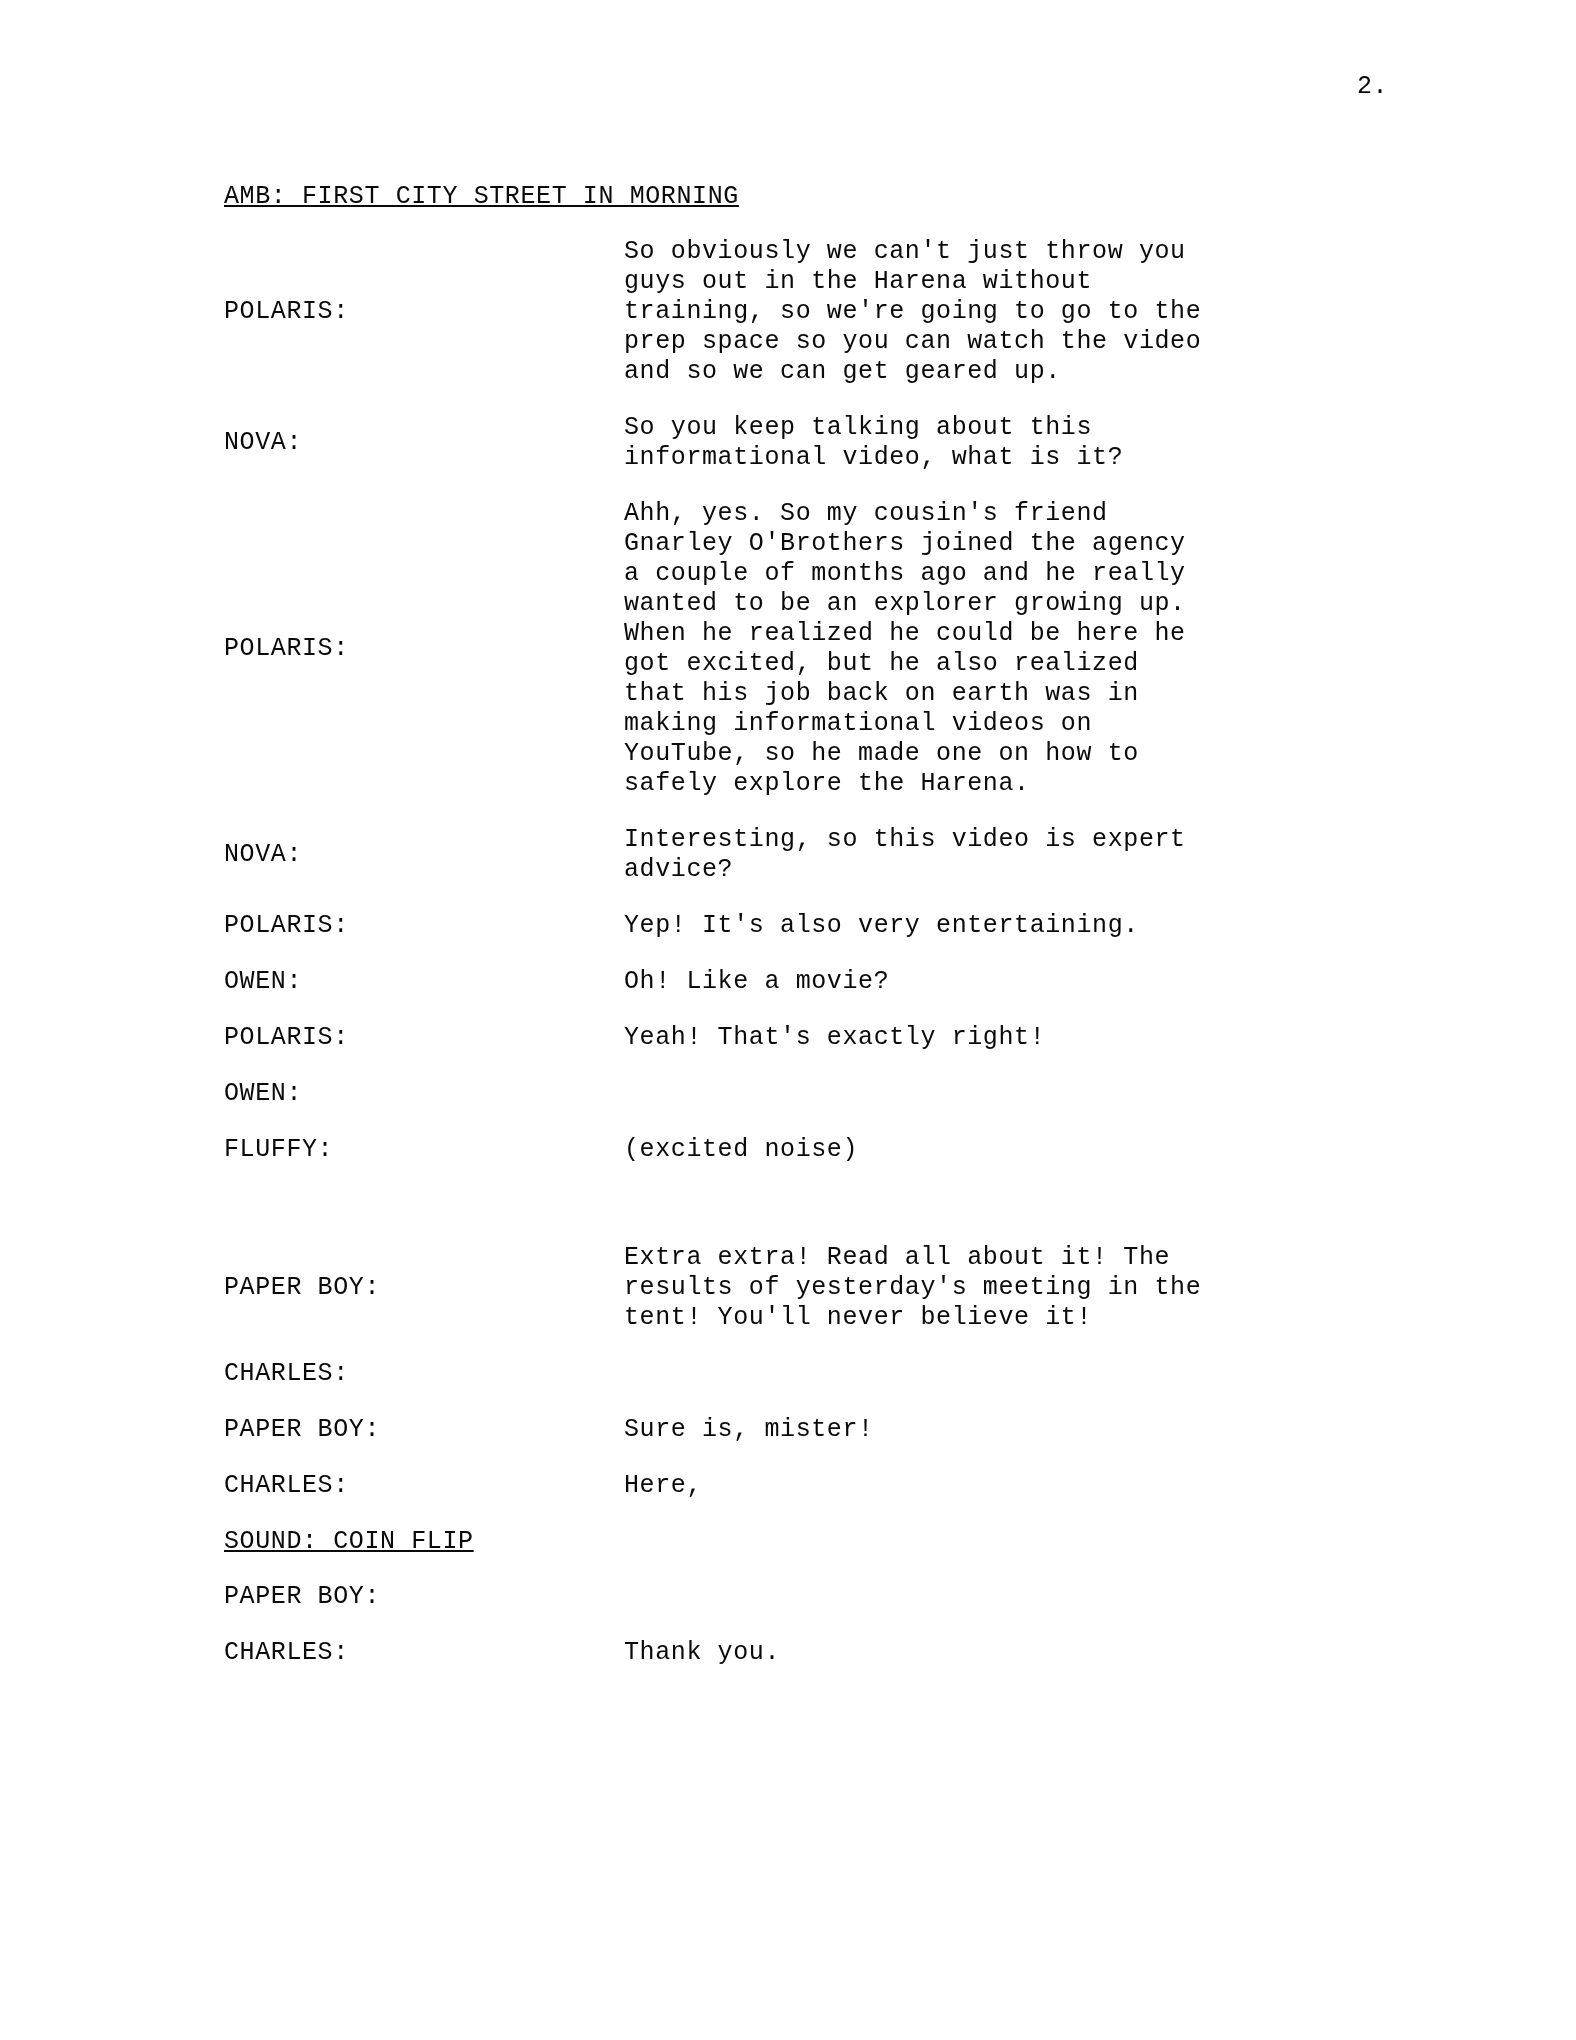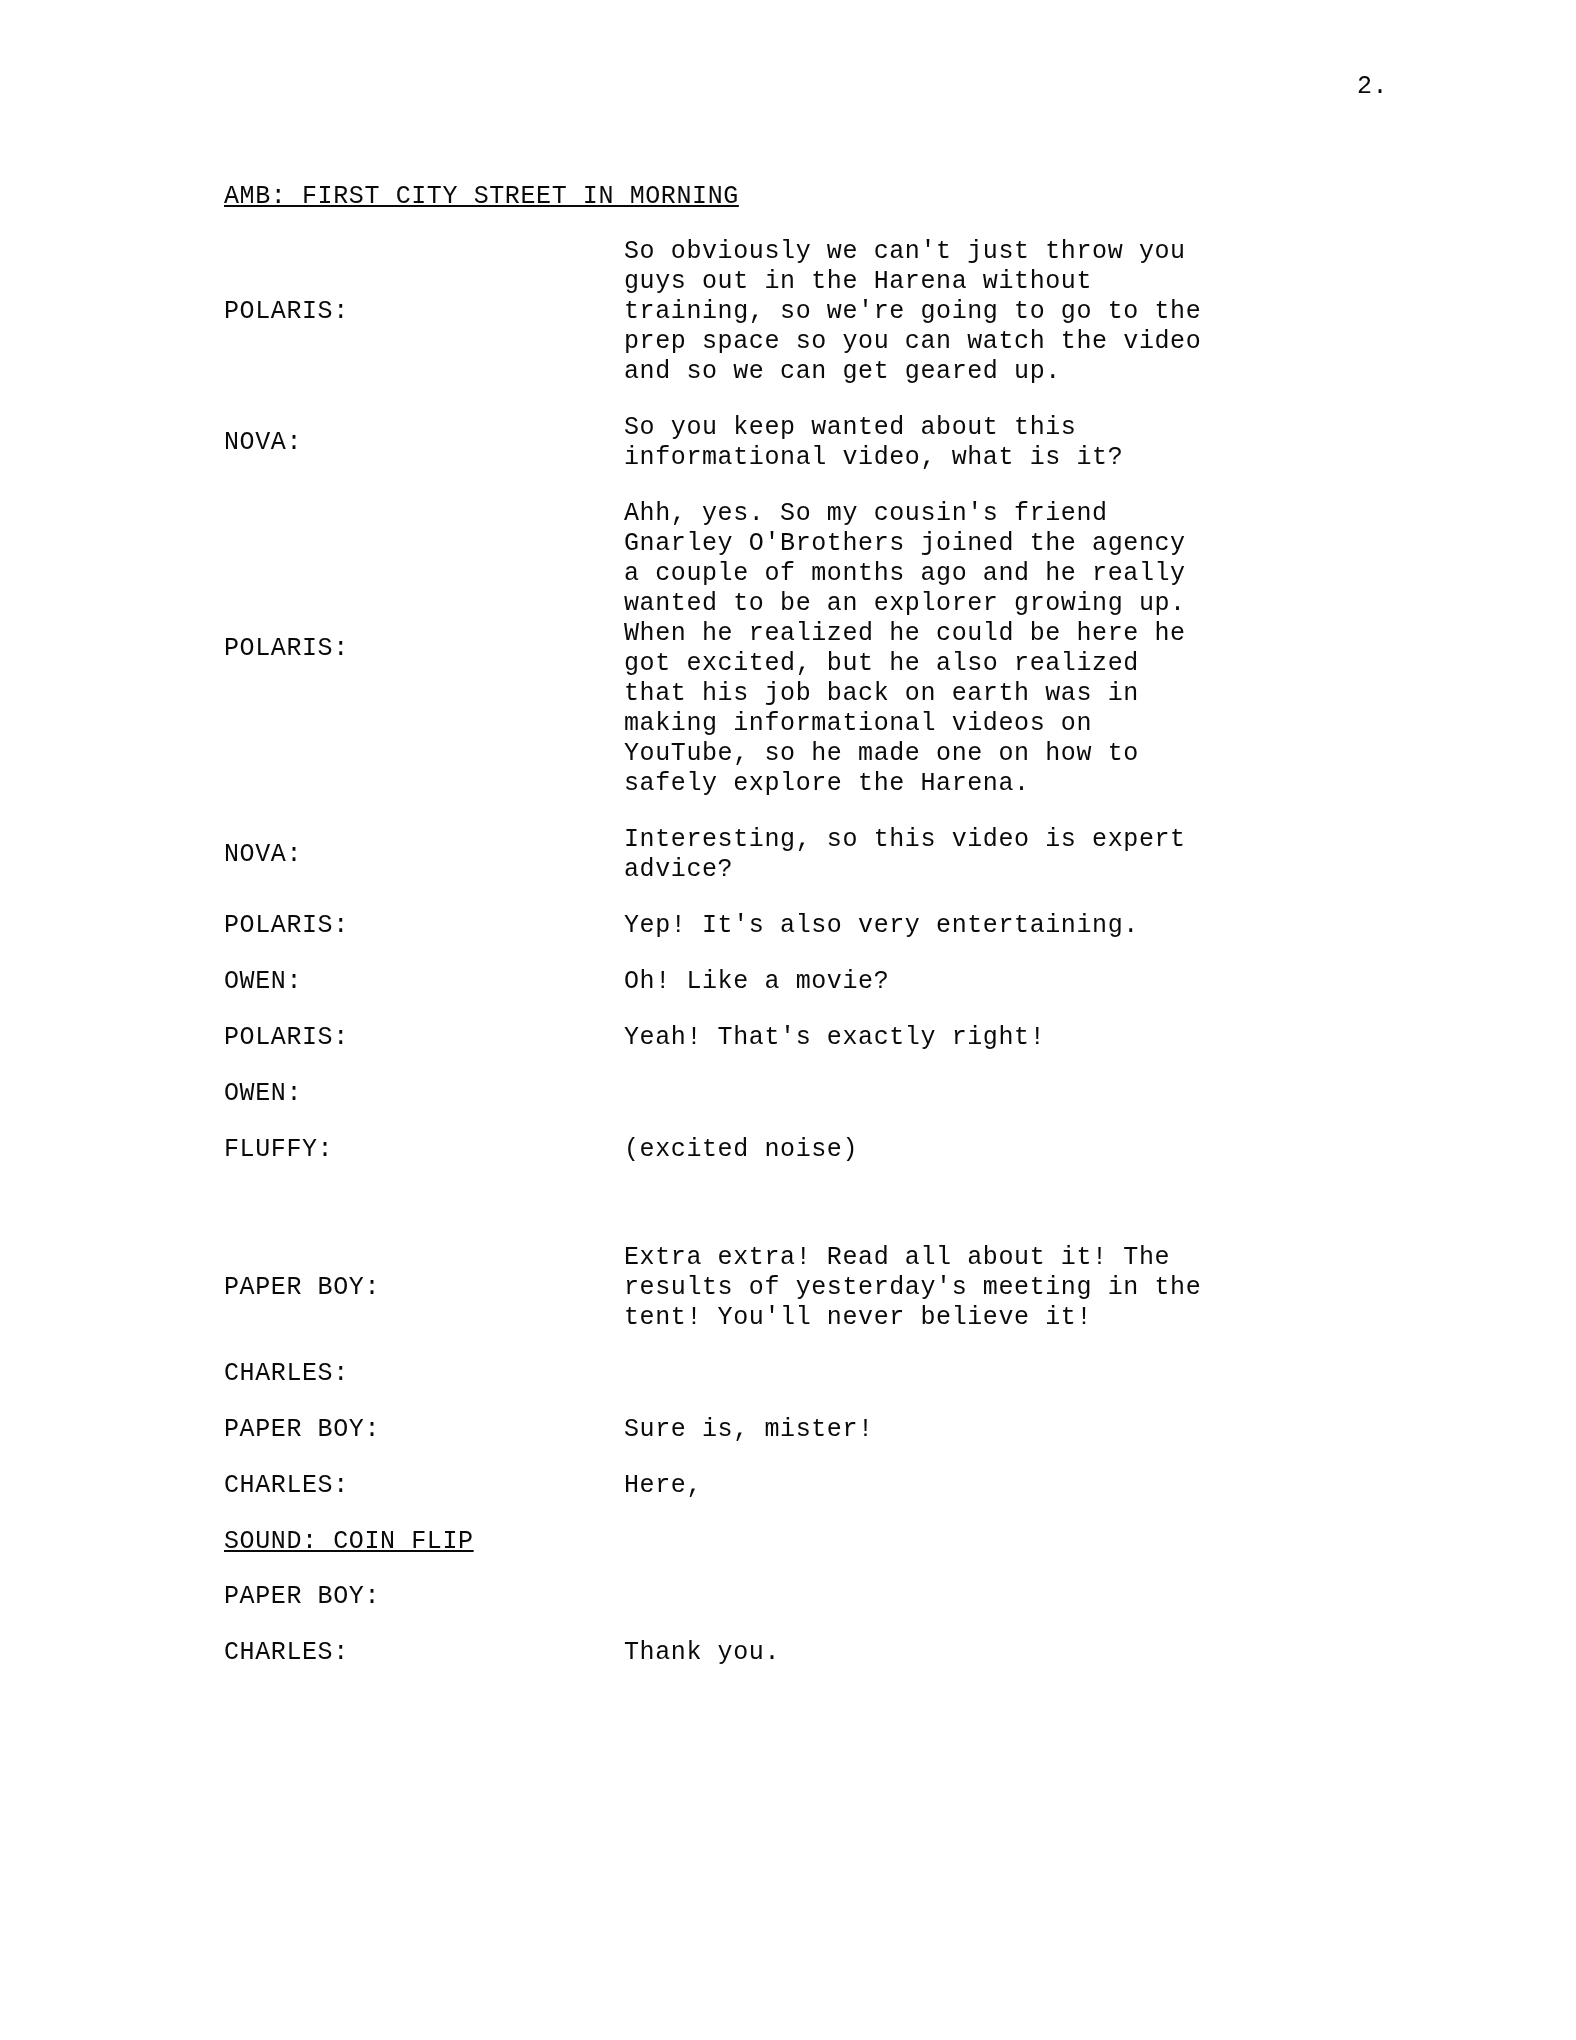--- a/index.html
+++ b/index.html
@@ -80,21 +80,21 @@
       <div class="dialogue-row">
         <div class="speaker">POLARIS:</div>
         <div class="line-text">So obviously we can't just throw you
 guys out in the Harena without
 training, so we're going to go to the
 prep space so you can watch the video
 and so we can get geared up.</div>
       </div>
       <div class="dialogue-row">
         <div class="speaker">NOVA:</div>
-        <div class="line-text">So you keep wanted about this
+        <div class="line-text">So you keep talking about this
 informational video, what is it?</div>
       </div>
       <div class="dialogue-row">
         <div class="speaker">POLARIS:</div>
         <div class="line-text">Ahh, yes. So my cousin's friend
 Gnarley O'Brothers joined the agency
 a couple of months ago and he really
 wanted to be an explorer growing up.
 When he realized he could be here he
 got excited, but he also realized

